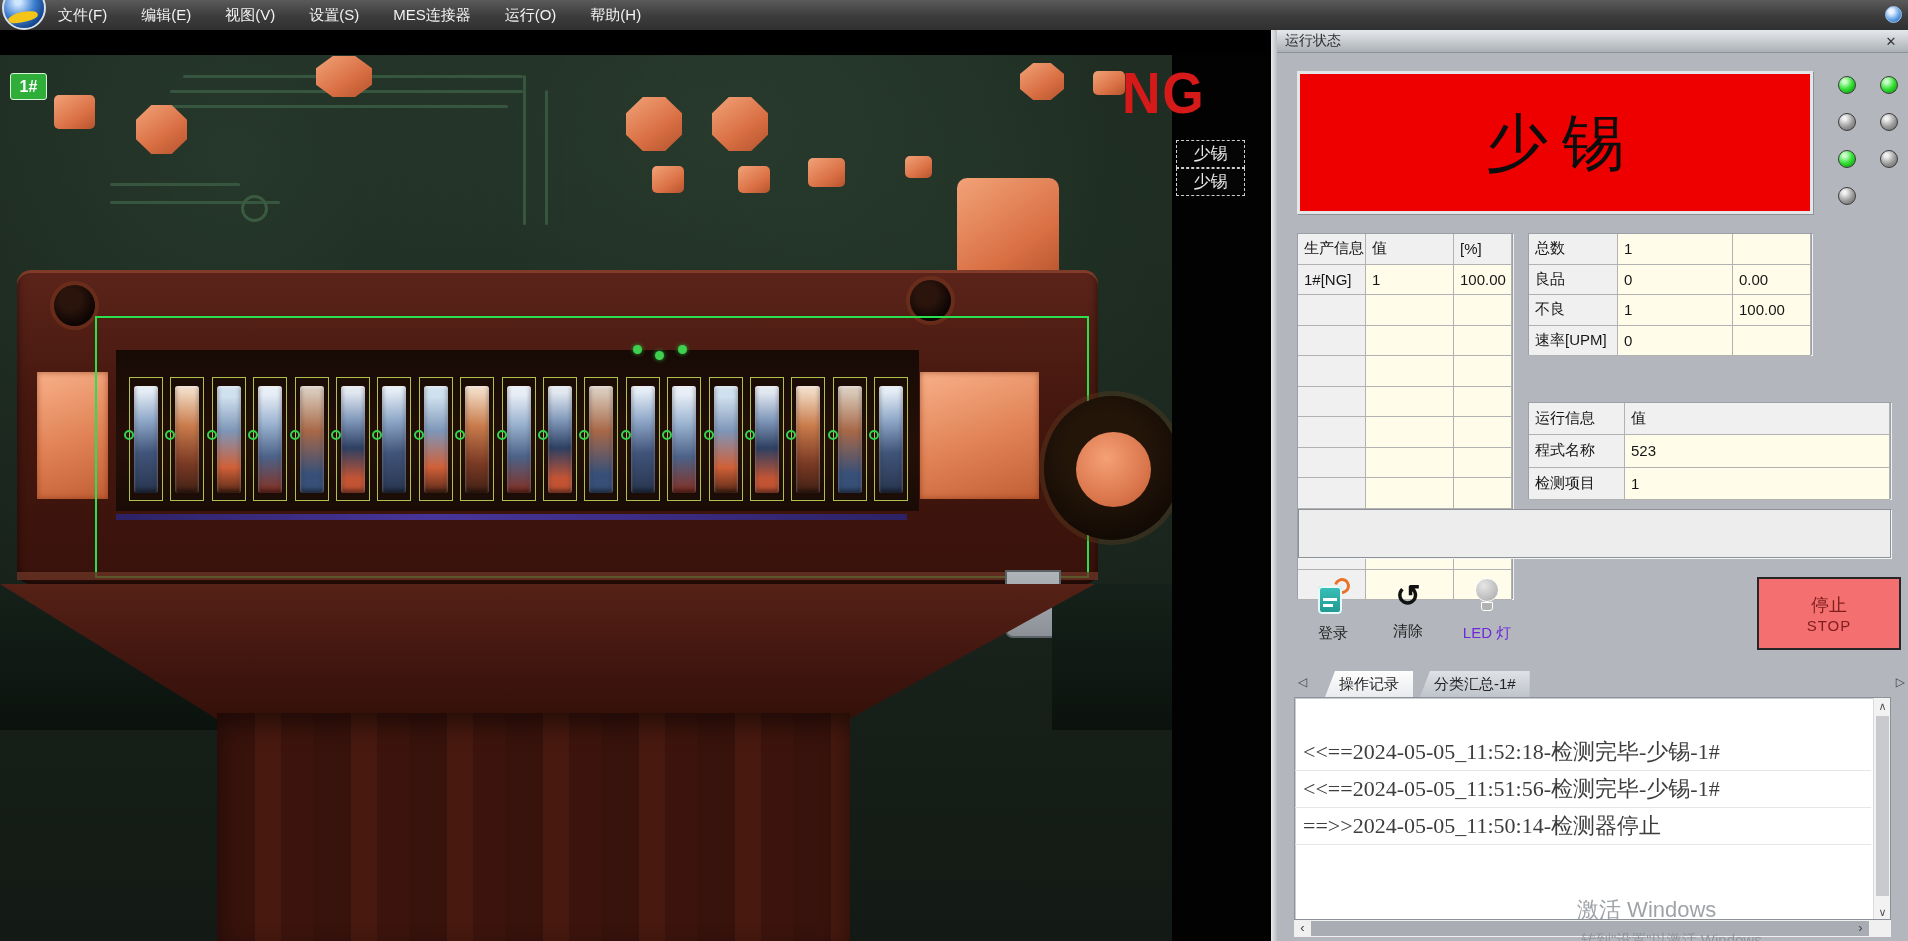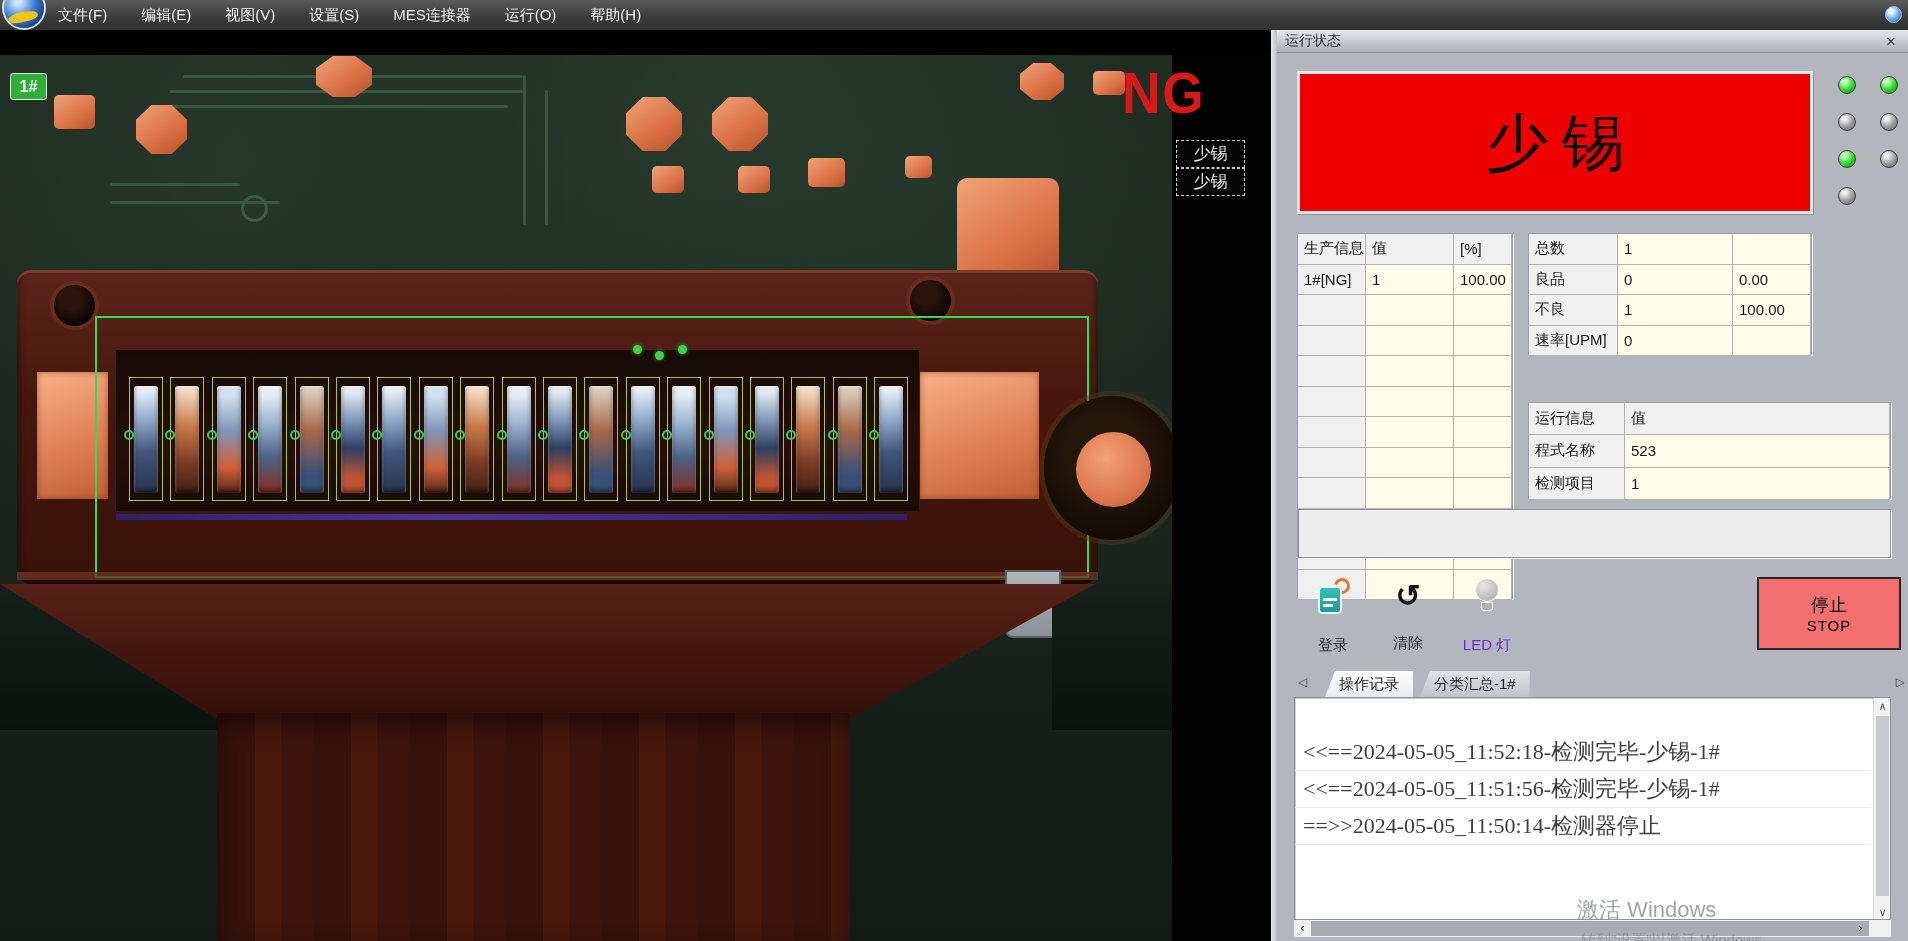--- a/index.html
+++ b/index.html
@@ -131,38 +131,38 @@
     grid-template-columns:68px 88px 58px; grid-auto-rows:30.5px; }
   #summary-table { left:251px; top:180px; width:284px; height:122px;
     grid-template-columns:89px 115px 78px; grid-auto-rows:30.5px; }
   #runinfo-table { left:251px; top:349px; width:363px; height:97px;
     grid-template-columns:96px 265px; grid-auto-rows:32.3px; }
 
   #message-box { position:absolute; left:21px; top:456px; width:593px; height:49px;
     background:#ededed; border:1px solid #8d9298; box-shadow:1px 1px 0 #f2f4f6; }
 
   .tool-btn { position:absolute; top:525px; width:56px; text-align:center; cursor:pointer; }
-  .tool-btn .lbl { display:block; margin-top:20px; font-size:15px; color:#222; }
+  .tool-btn .lbl { display:block; margin-top:8px; font-size:15px; color:#222; }
   .tool-btn.disabled .lbl { color:#6d28d9; }
   #login-icon { position:relative; width:34px; height:38px; margin:0 auto; }
   #login-icon .card { position:absolute; left:2px; top:8px; width:24px; height:28px; border-radius:4px;
     background:linear-gradient(#39c2ba,#1f978f); box-shadow:inset 0 0 0 2px #e8fbf9; }
   #login-icon .line1,#login-icon .line2 { position:absolute; left:7px; height:3px; background:#fff; width:14px; }
   #login-icon .line1{ top:20px; } #login-icon .line2{ top:26px; width:10px; }
   #login-icon .lanyard { position:absolute; right:0; top:0; width:16px; height:16px;
     border:3px solid #e8742c; border-radius:50%; border-left-color:transparent; transform:rotate(-30deg); }
   #clear-icon { font-size:30px; line-height:36px; color:#111; font-weight:bold; }
   #led-bulb { position:relative; width:26px; height:38px; margin:0 auto; }
   #led-bulb .globe { position:absolute; left:1px; top:0; width:24px; height:24px; border-radius:50%;
     background:radial-gradient(circle at 35% 30%, #e6e6e6, #b9b9b9 70%); border:1px solid #fff; }
   #led-bulb .base { position:absolute; left:7px; top:24px; width:12px; height:9px; background:#b2b2b2;
     border-radius:0 0 3px 3px; border:1px solid #fff; }
   #stop-button { position:absolute; left:480px; top:524px; width:144px; height:73px;
     border:2px solid #262626; display:flex; flex-direction:column; align-items:center; justify-content:center;
-    color:#000000; cursor:pointer; }
+    color:#7f1d1d; cursor:pointer; }
   #stop-button .l1 { font-size:18px; } #stop-button .l2 { font-size:15px; letter-spacing:1px; }
 
   #log-tabstrip { position:absolute; left:17px; top:616px; width:597px; height:28px; }
   .tab-arrow { position:absolute; top:6px; font-size:12px; color:#444; }
   #tab-prev { left:4px; } #tab-next { right:-14px; }
   .log-tab { position:absolute; top:2px; height:26px; padding:0 14px; display:flex; align-items:center;
     font-size:15px; color:#222; clip-path:polygon(10px 0,100% 0,100% 100%,0 100%); }
   #log-tab-0 { left:31px; background:linear-gradient(#fdfdfd,#e9ebee); font-weight:normal; z-index:2; }
   #log-tab-1 { left:126px; background:linear-gradient(#dfe2e6,#bfc4ca); z-index:1; }
 

